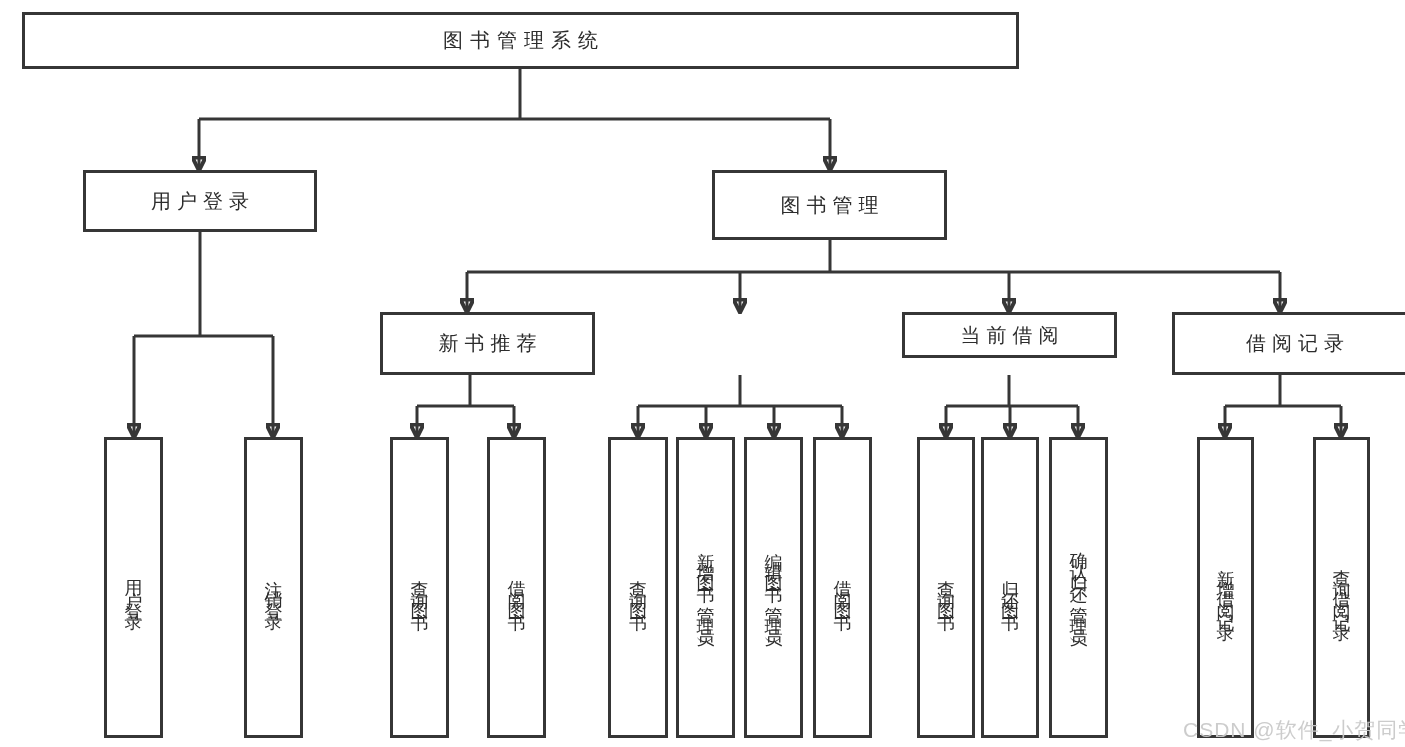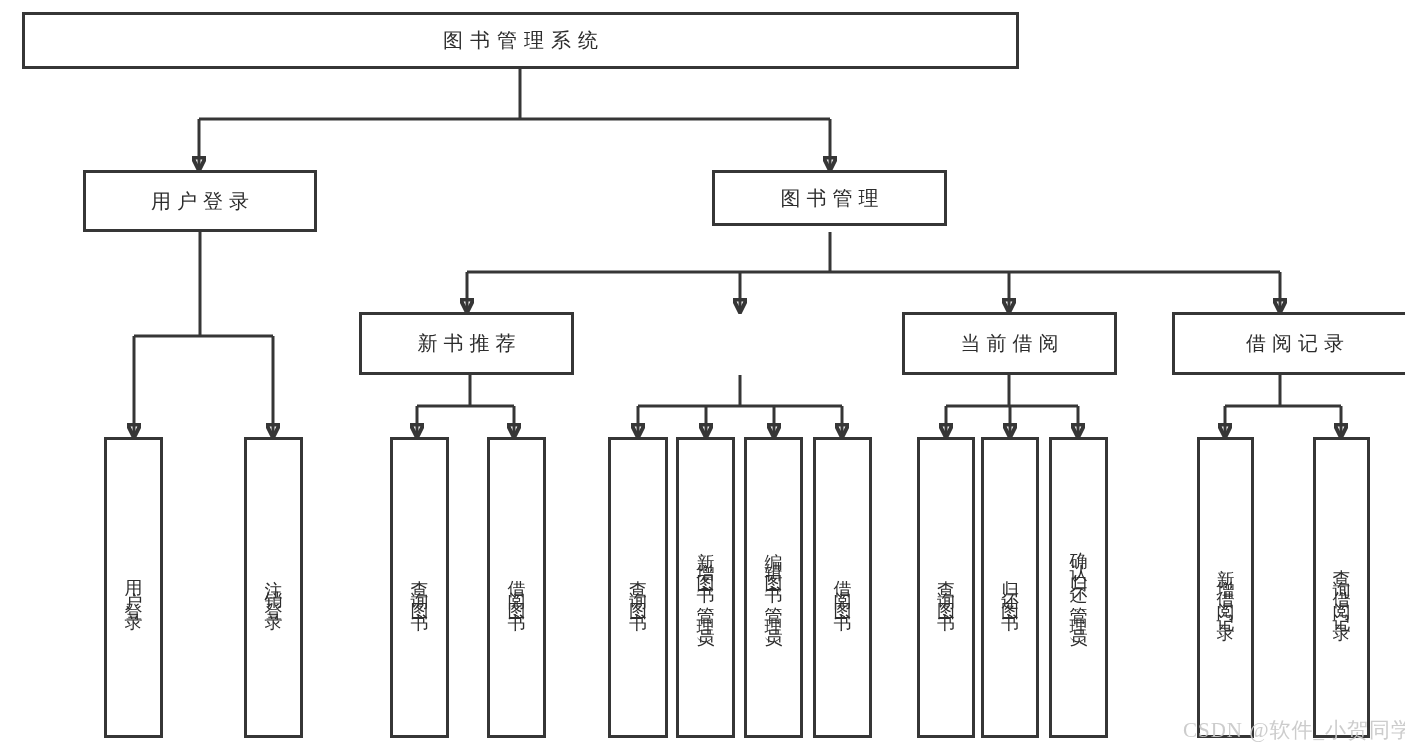--- a/index.html
+++ b/index.html
@@ -1,18 +1,18 @@
 <!DOCTYPE html>
 <html><head>
 <meta charset="utf-8">
 <style>
   html,body{margin:0;padding:0;background:#ffffff;}
   .stage{
     position:relative;width:1405px;height:747px;background:#ffffff;
-    font-family:Liberation Serif, serif;overflow:hidden;
+    font-family:Liberation Sans, sans-serif;overflow:hidden;
   }
   .wires{position:absolute;left:0;top:0;width:1405px;height:747px;}
   .wires path{stroke:#363636;stroke-width:3;fill:none;}
   .wires .a{marker-end:url(#ah);}
   .box{
     position:absolute;box-sizing:border-box;background:#ffffff;
     border:3px solid #363636;color:#2d2d2d;
     display:flex;align-items:center;justify-content:center;
   }
   .h .lbl{font-size:20px;letter-spacing:6px;text-indent:6px;white-space:nowrap;}
@@ -69,28 +69,28 @@
     </g>
   </svg>
 
   <div class="box h root" style="left:22px;top:12px;width:997px;height:57px">
     <span class="lbl">图书管理系统</span>
   </div>
 
   <div class="box h" style="left:83px;top:170px;width:234px;height:62px">
     <span class="lbl">用户登录</span>
   </div>
-  <div class="box h" style="left:712px;top:170px;width:235px;height:56px">
+  <div class="box h" style="left:712px;top:170px;width:235px;height:70px">
     <span class="lbl">图书管理</span>
   </div>
 
-  <div class="box h" style="left:359px;top:312px;width:215px;height:63px">
+  <div class="box h" style="left:380px;top:312px;width:215px;height:63px">
     <span class="lbl">新书推荐</span>
   </div>
-  <div class="box h" style="left:902px;top:312px;width:215px;height:63px">
+  <div class="box h" style="left:902px;top:312px;width:215px;height:46px">
     <span class="lbl">当前借阅</span>
   </div>
   <div class="box h" style="left:1172px;top:312px;width:246px;height:63px">
     <span class="lbl">借阅记录</span>
   </div>
 
   <div class="box leaf" style="left:104px;top:437px;width:59px;height:301px">
     <span class="lbl">用户登录</span>
   </div>
   <div class="box leaf" style="left:244px;top:437px;width:59px;height:301px">

